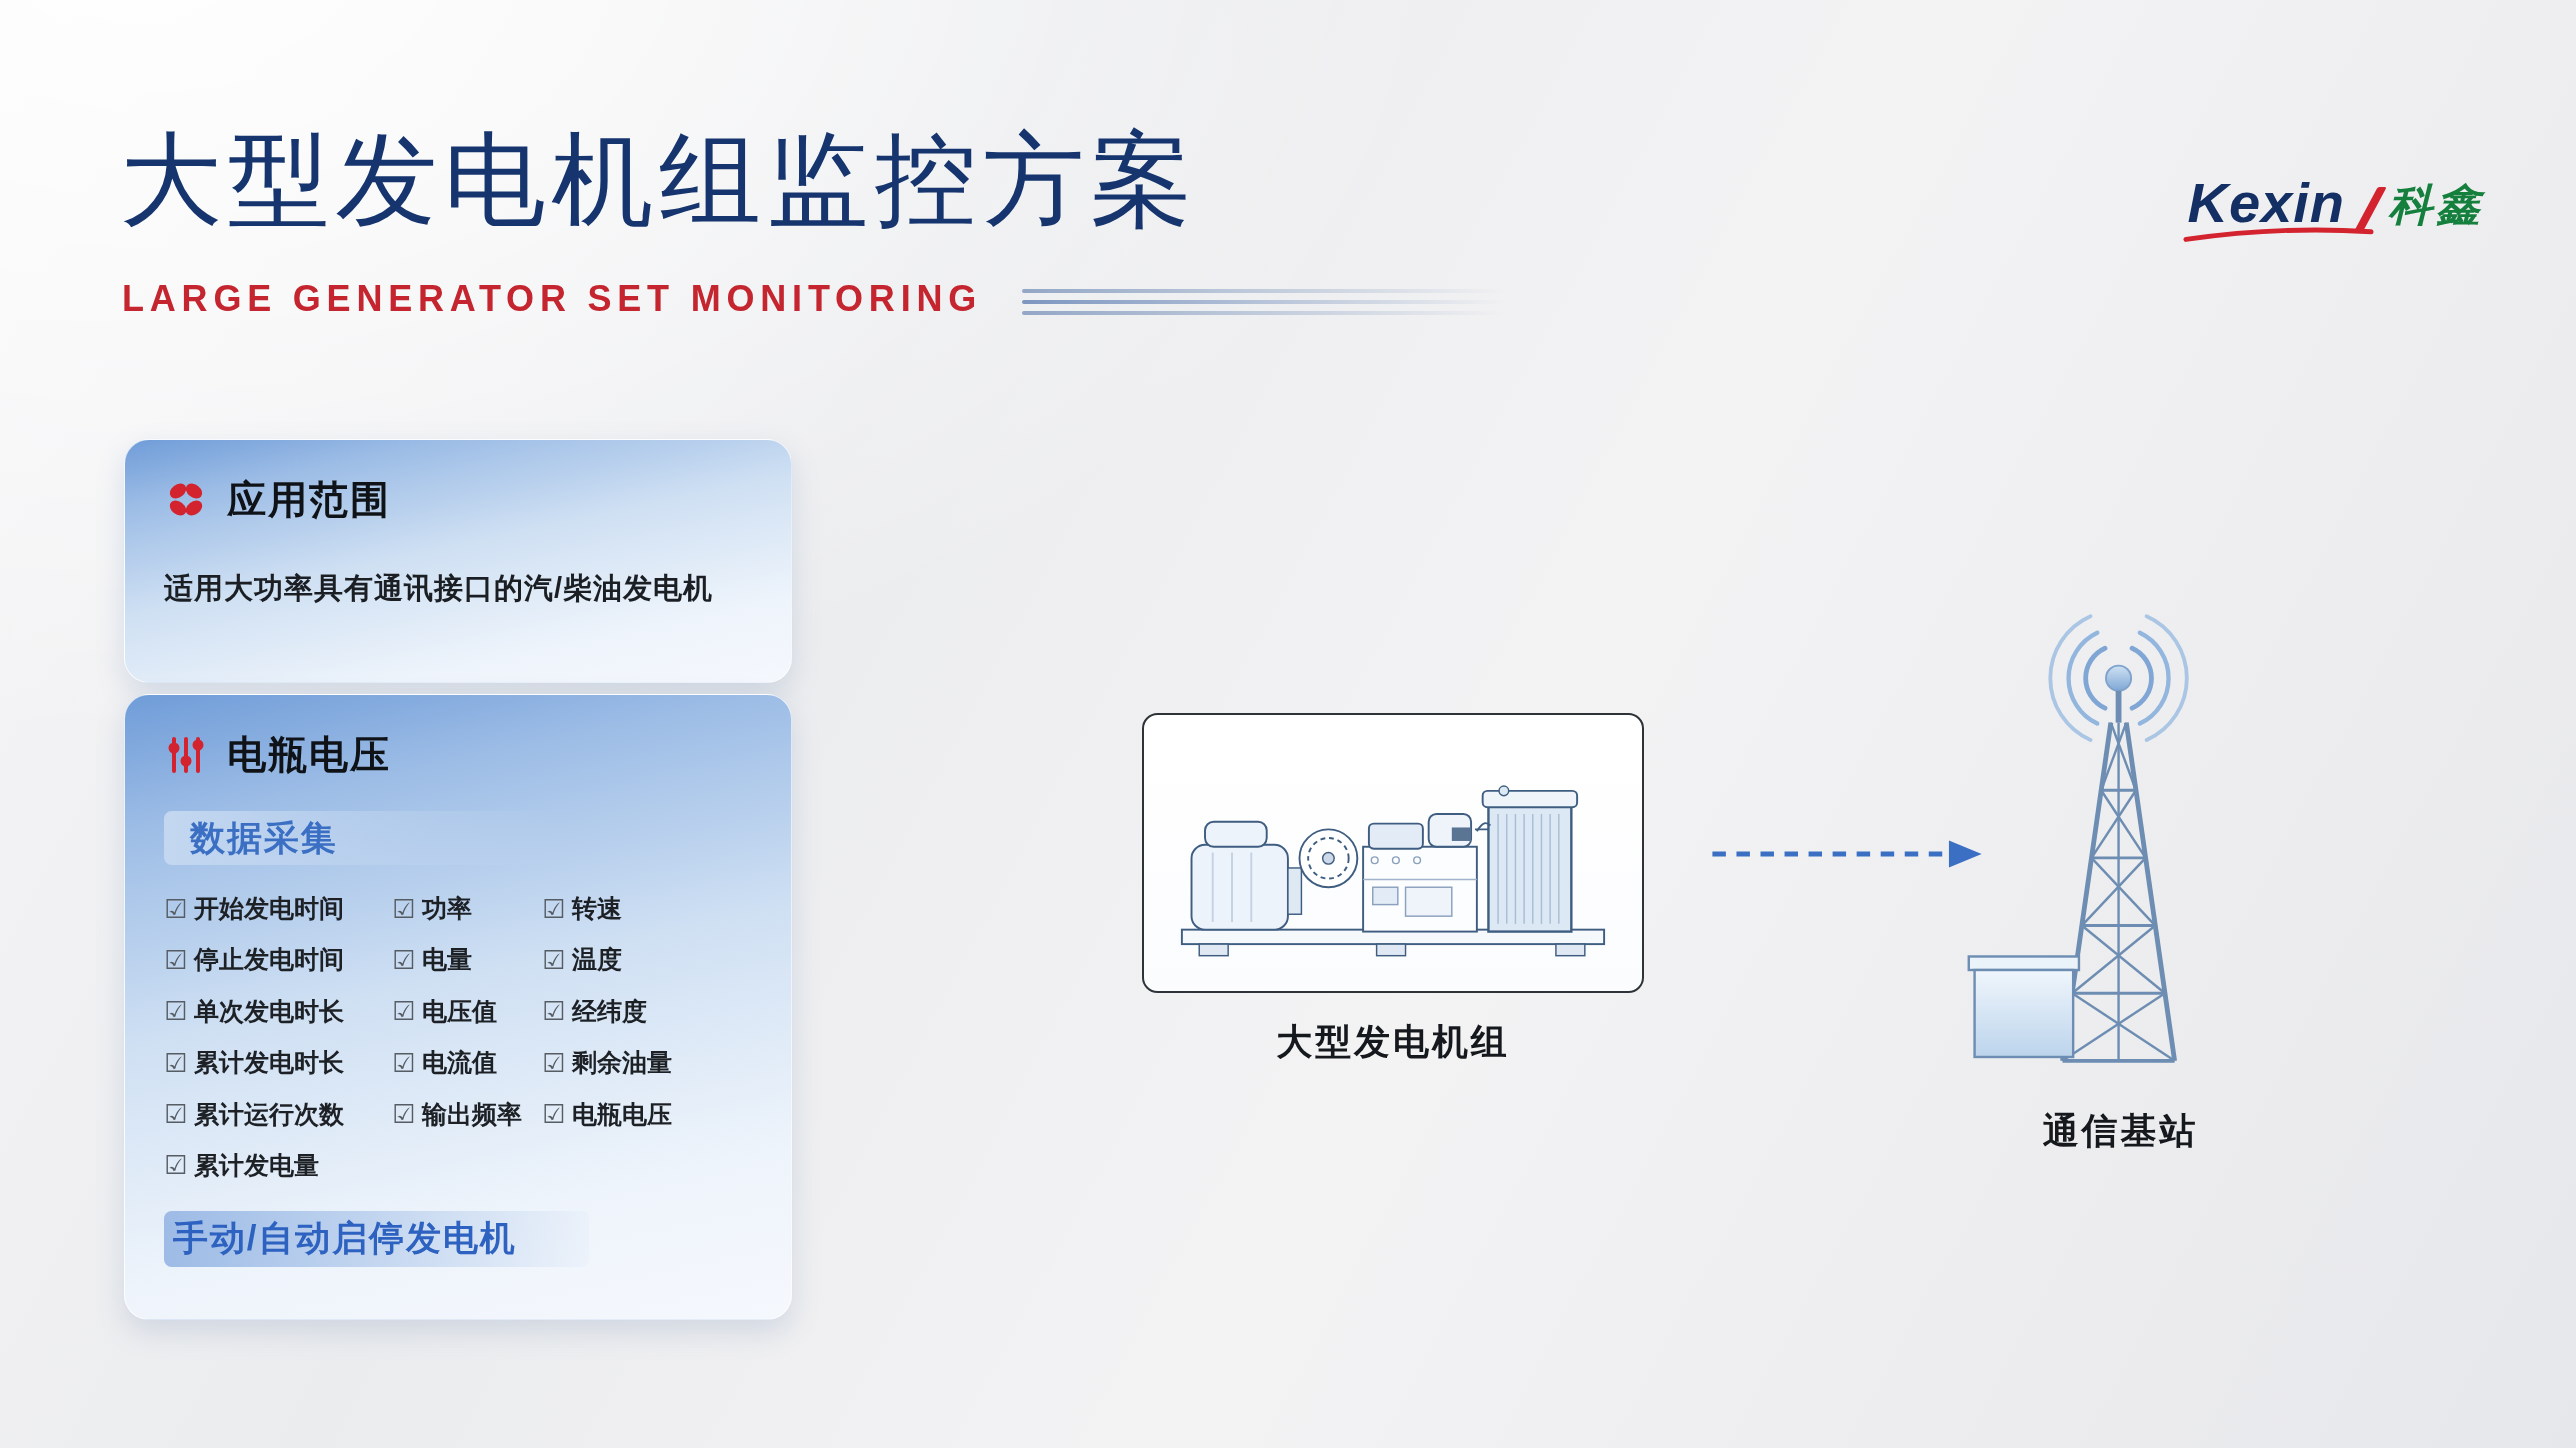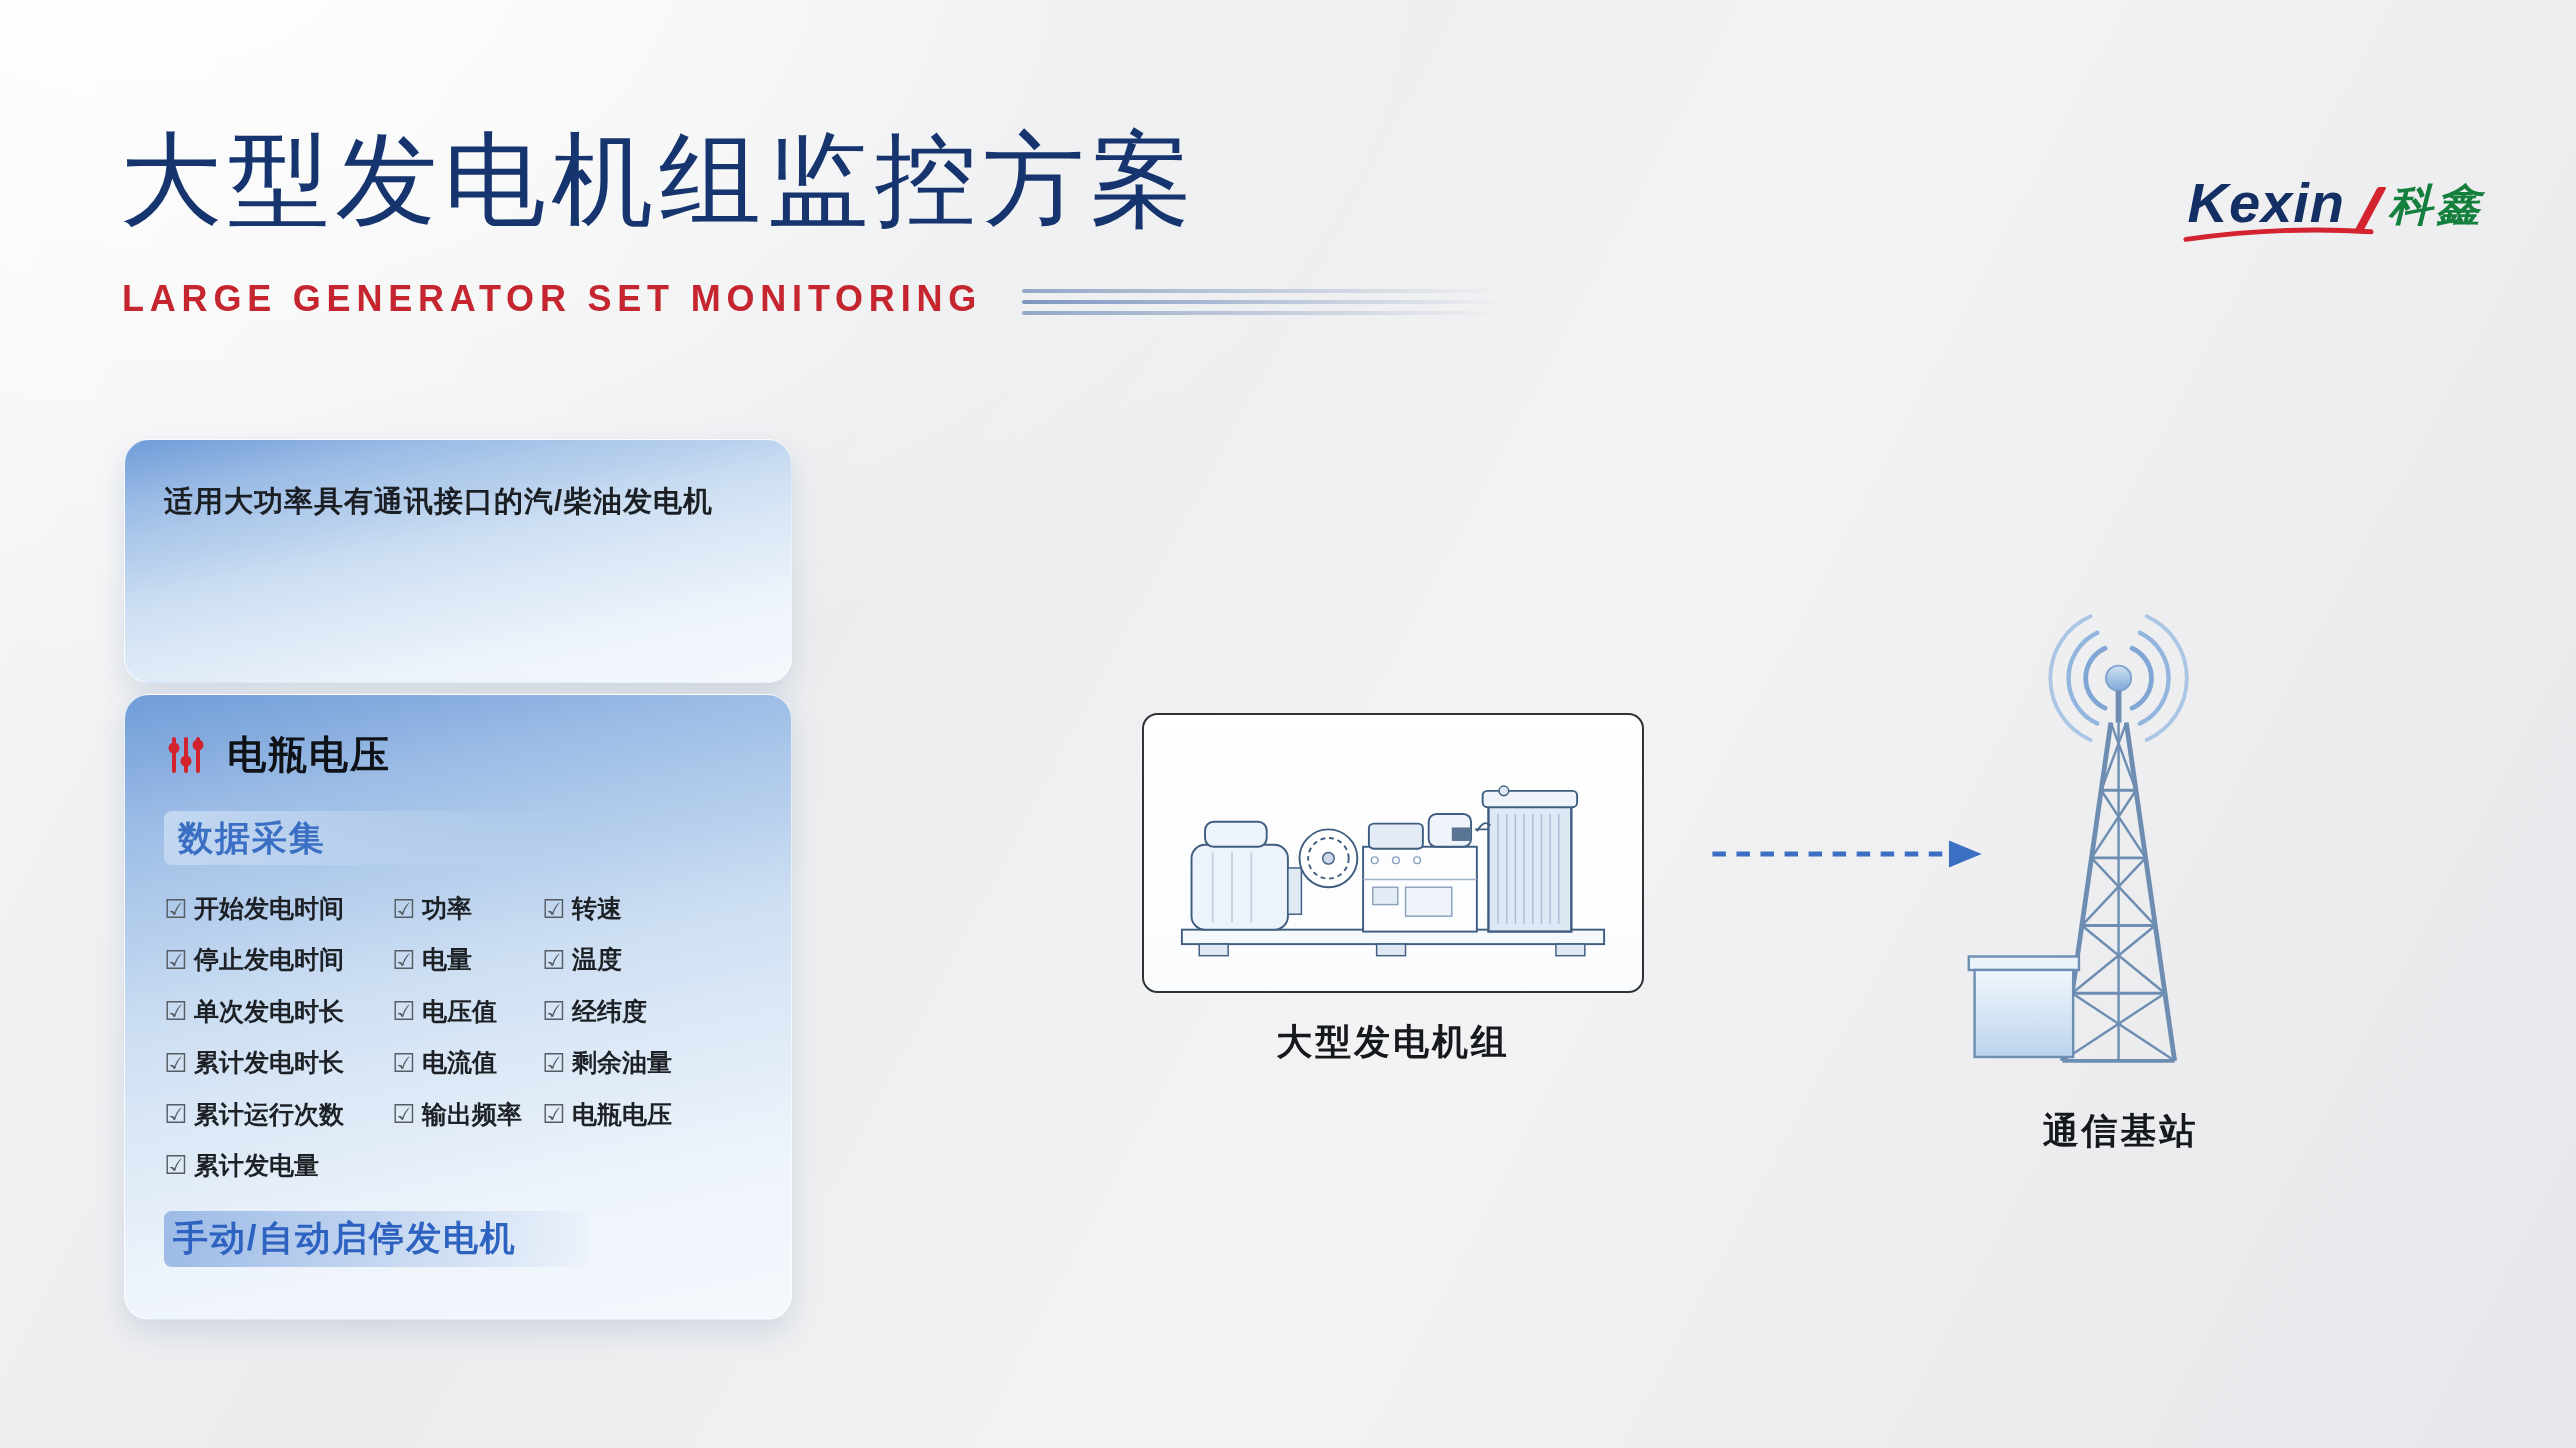--- a/index.html
+++ b/index.html
@@ -45,21 +45,21 @@
   .panel-param{top:694px;height:626px;}
 
   .panel-header{display:flex;align-items:center;gap:19.3px;padding:33px 0 0 39px;}
   .panel-icon{width:44px;height:44px;flex:0 0 auto;}
   .panel-title{font-size:39px;font-weight:800;color:#0f1318;letter-spacing:1.9px;}
 
   .app-desc{margin:42px 37px 0 39px;font-size:29px;font-weight:700;color:#1b1f24;letter-spacing:1px;}
 
   .section-bar{
     margin:29px 0 0 39px;width:425px;height:54px;border-radius:7.7px;
-    display:flex;align-items:center;padding-left:14px;box-sizing:border-box;
+    display:flex;align-items:center;padding-left:26px;box-sizing:border-box;
     background:linear-gradient(90deg,#c3d7f0 0%,rgba(195,215,240,0) 95%);
     font-size:35px;font-weight:600;color:#3b6fc4;letter-spacing:1.9px;text-align:center;
   }
 
   .checklist{display:flex;padding:27px 0 0 39px;}
   .col{display:flex;flex-direction:column;gap:18.4px;}
   .col1{width:228px;}
   .col2{width:150px;}
   .col3{width:193px;}
   .check-item{display:flex;align-items:center;gap:6.8px;white-space:nowrap;
@@ -111,20 +111,29 @@
       <span class="logo-en">Kexin</span>
       <svg class="logo-swoosh" viewBox="0 0 200 20" preserveAspectRatio="none">
         <path d="M4,15 Q100,1 196,7" stroke="#d3232f" stroke-width="5" fill="none" stroke-linecap="round"></path>
       </svg>
     </span>
     <span class="logo-slash"></span>
     <span class="logo-cn">科鑫</span>
   </div>
 
   <div class="panel panel-app">
+    <div class="panel-header">
+      <svg class="panel-icon" viewBox="0 0 44 44">
+        <ellipse cx="14" cy="13" rx="9" ry="6.5" transform="rotate(-38 14 13)" fill="#d3232f"></ellipse>
+        <ellipse cx="30" cy="13" rx="9" ry="6.5" transform="rotate(38 30 13)" fill="#d3232f"></ellipse>
+        <ellipse cx="14" cy="30" rx="9" ry="6.5" transform="rotate(38 14 30)" fill="#d3232f"></ellipse>
+        <ellipse cx="30" cy="30" rx="9" ry="6.5" transform="rotate(-38 30 30)" fill="#d3232f"></ellipse>
+      </svg>
+      <span class="panel-title">应用范围</span>
+    </div>
     <div class="app-desc">适用大功率具有通讯接口的汽/柴油发电机</div>
   </div>
 
   <div class="panel panel-param">
     <div class="panel-header">
       <svg class="panel-icon" viewBox="0 0 44 44">
         <g stroke="#d3232f" stroke-width="4" stroke-linecap="round">
           <line x1="10" y1="6" x2="10" y2="38"></line>
           <line x1="22" y1="6" x2="22" y2="38"></line>
           <line x1="34" y1="6" x2="34" y2="38"></line>

